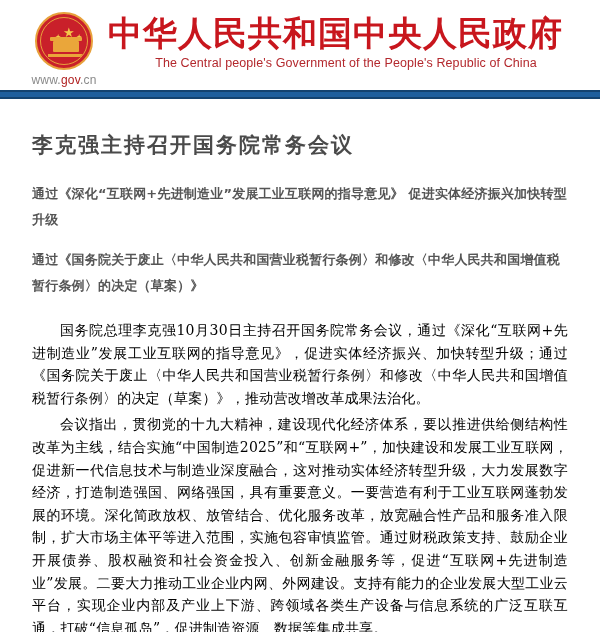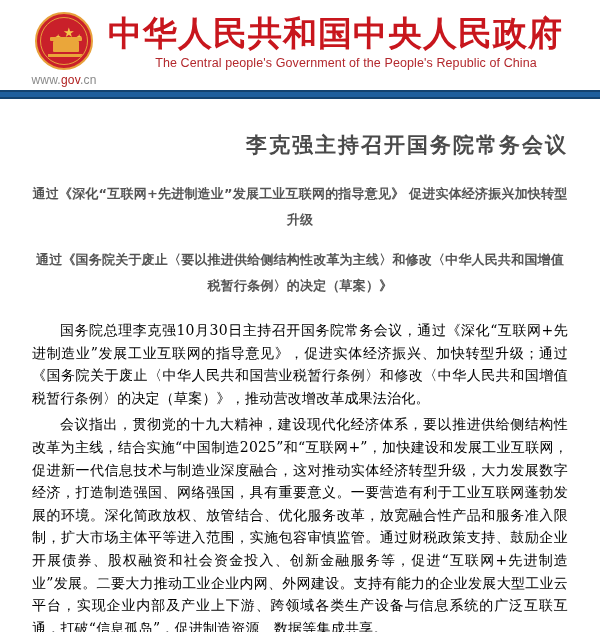--- a/index.html
+++ b/index.html
@@ -138,31 +138,31 @@
     border-top: 2px solid #14436f;
     border-bottom: 2px solid #14436f;
     box-sizing: border-box;
   }
 
   
   .article {
     padding: 0 32px;
   }
   .article-title {
-    text-align: right;
+    text-align: left;
     font-family: "DejaVu Sans", "Liberation Sans", sans-serif;
     font-size: 21px;
     line-height: 28px;
     font-weight: bold;
     color: #4a4a4a;
     letter-spacing: 2px;
     margin-top: 32px;
   }
   .subtitle {
-    text-align: center;
+    text-align: left;
     font-family: "DejaVu Sans", "Liberation Sans", sans-serif;
     font-size: 13px;
     line-height: 26px;
     font-weight: bold;
     color: #555555;
     margin-top: 22px;
     letter-spacing: 0.2px;
   }
   .subtitle.second { margin-top: 14px; }
 
@@ -206,19 +206,19 @@
   </div>
 </div>
 
 <div class="blue-rule"></div>
 
 <div class="article">
 
   <h1 class="article-title">李克强主持召开国务院常务会议</h1>
 
   <div class="subtitle">通过《深化“互联网+先进制造业”发展工业互联网的指导意见》 促进实体经济振兴加快转型升级</div>
-  <div class="subtitle second">通过《国务院关于废止〈要以推进供给侧结构性改革为主线〉和修改〈中华人民共和国增值税暂行条例〉的决定（草案）》</div>
+  <div class="subtitle second">通过《国务院关于废止〈中华人民共和国营业税暂行条例〉和修改〈中华人民共和国增值税暂行条例〉的决定（草案）》</div>
 
   <div class="body-wrap">
     <p class="para">国务院总理李克强10月30日主持召开国务院常务会议，通过《深化“互联网+先进制造业”发展工业互联网的指导意见》，促进实体经济振兴、加快转型升级；通过《国务院关于废止〈中华人民共和国营业税暂行条例〉和修改〈中华人民共和国增值税暂行条例〉的决定（草案）》，推动营改增改革成果法治化。</p>
     <p class="para">会议指出，贯彻党的十九大精神，建设现代化经济体系，要以推进供给侧结构性改革为主线，结合实施“中国制造2025”和“互联网+”，加快建设和发展工业互联网，促进新一代信息技术与制造业深度融合，这对推动实体经济转型升级，大力发展数字经济，打造制造强国、网络强国，具有重要意义。一要营造有利于工业互联网蓬勃发展的环境。深化简政放权、放管结合、优化服务改革，放宽融合性产品和服务准入限制，扩大市场主体平等进入范围，实施包容审慎监管。通过财税政策支持、鼓励企业开展债券、股权融资和社会资金投入、创新金融服务等，促进“互联网+先进制造业”发展。二要大力推动工业企业内网、外网建设。支持有能力的企业发展大型工业云平台，实现企业内部及产业上下游、跨领域各类生产设备与信息系统的广泛互联互通，打破“信息孤岛”，促进制造资源、数据等集成共享。</p>
   </div>
 </div>
 
 </body></html>

